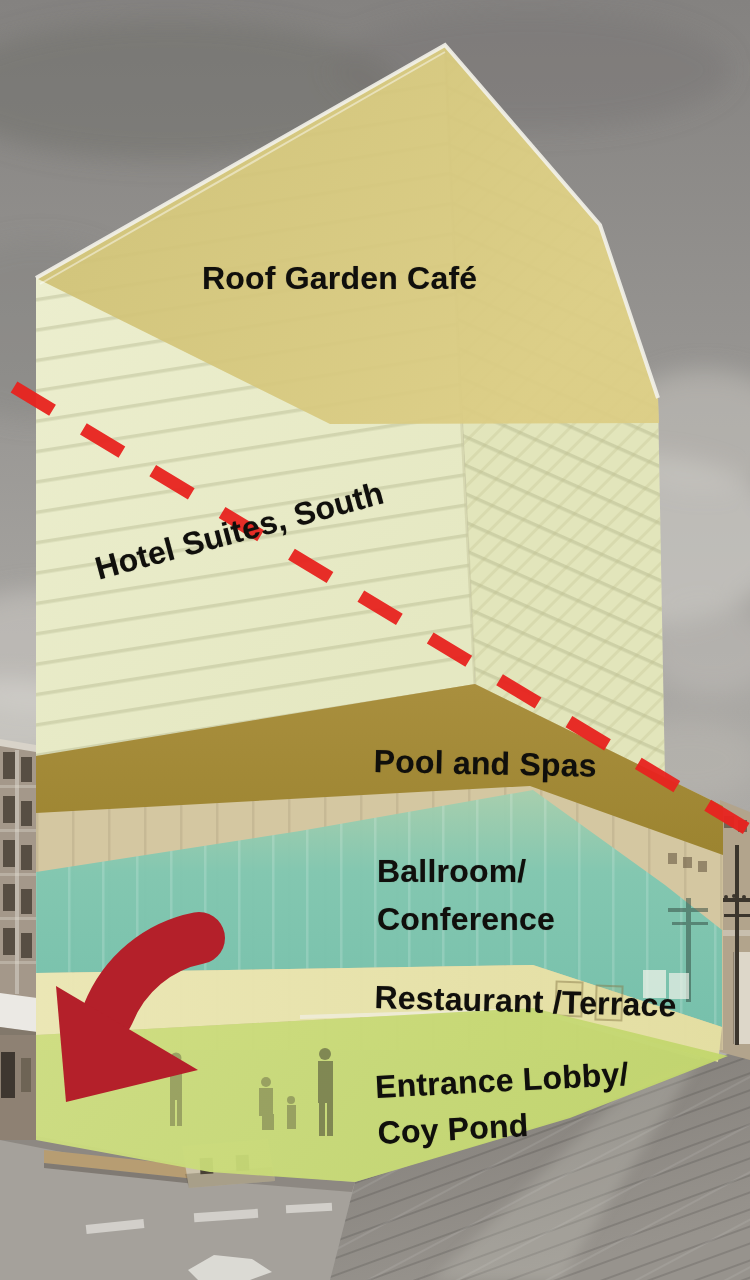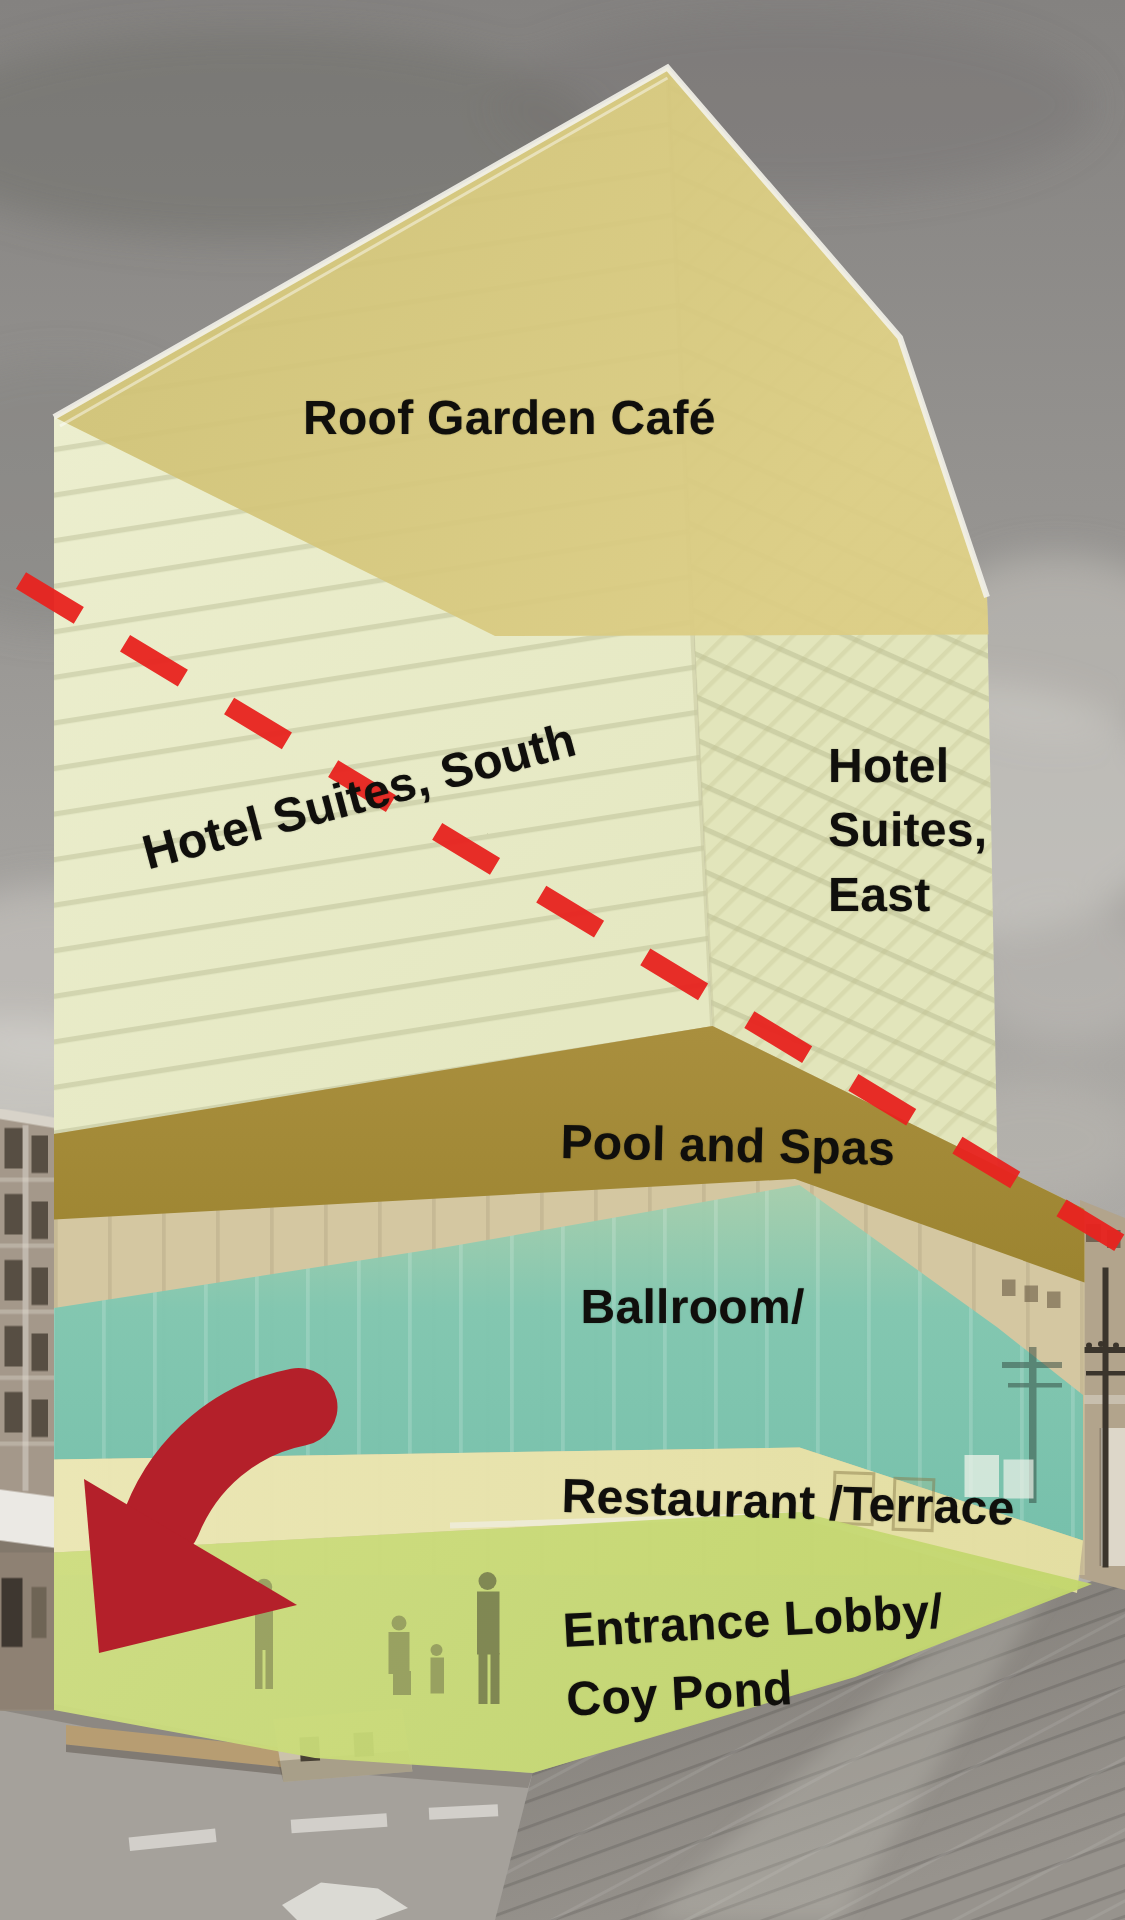--- a/index.html
+++ b/index.html
@@ -21,21 +21,21 @@
     white-space:nowrap;
     letter-spacing:0.2px;
     text-shadow:0 0 1px rgba(20,20,10,0.35);
   }
   .label span{display:block;}
   .lbl-roof{left:202px;top:262px;}
   .lbl-south{left:96px;top:553px;transform:rotate(-15deg);transform-origin:0 50%;}
   .lbl-east{left:552px;top:489px;}
   .lbl-east span{line-height:43px;}
   .lbl-pool{left:374px;top:745px;transform:rotate(1.2deg);transform-origin:0 0;}
-  .lbl-ballroom{left:387px;top:847px;}
+  .lbl-ballroom{left:377px;top:847px;}
   .lbl-ballroom span{line-height:48px;}
   .lbl-restaurant{left:375px;top:981px;transform:rotate(1.6deg);transform-origin:0 0;}
   .lbl-entrance{left:374px;top:1064px;transform:rotate(-3deg);transform-origin:0 0;}
   .lbl-entrance span{line-height:46px;}
 </style>
 </head>
 <body>
 
 <div id="stage">
 
@@ -277,30 +277,26 @@
   <g>
     <path d="M199,938 C158,946 124,974 108,1014" stroke="#b4202a" stroke-width="52" fill="none" stroke-linecap="round"></path>
     <polygon points="56,986 198,1070 66,1102" fill="#b4202a"></polygon>
   </g>
 </svg>
 
 <div class="label lbl-roof">Roof Garden Café</div>
 
 <div class="label lbl-south">Hotel Suites, South</div>
 
-<div class="label lbl-east">
-  <span>Hotel</span>
-  <span>Suites,</span>
-  <span>East</span>
-</div>
 
 <div class="label lbl-pool">Pool and Spas</div>
 
 <div class="label lbl-ballroom">
   <span>Ballroom/</span>
+  <span>Conference</span>
 </div>
 
 <div class="label lbl-restaurant">Restaurant /Terrace</div>
 
 <div class="label lbl-entrance">
   <span>Entrance Lobby/</span>
   <span>Coy Pond</span>
 </div>
 
 </div>

